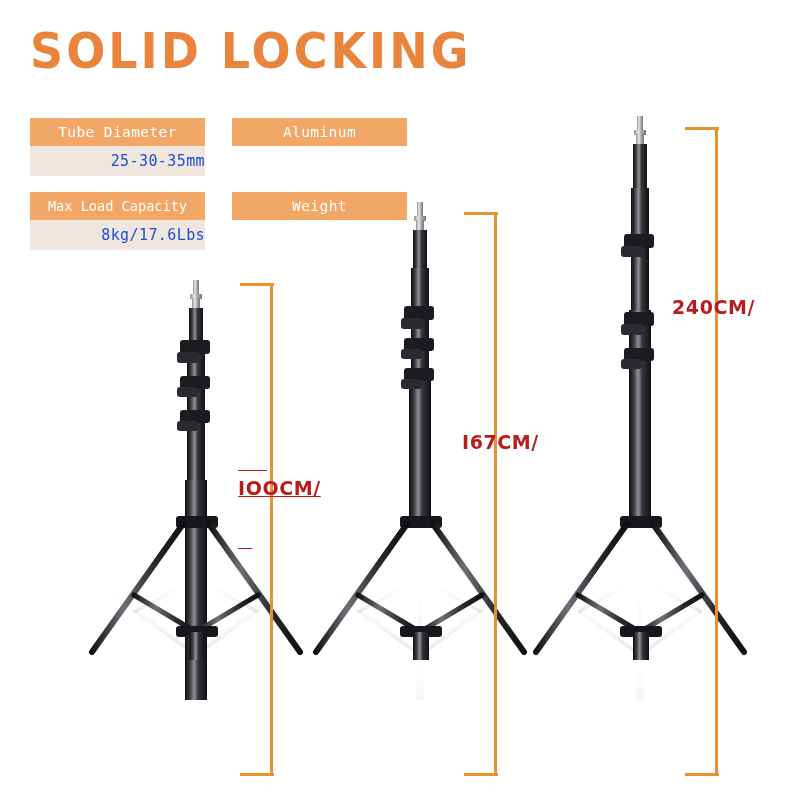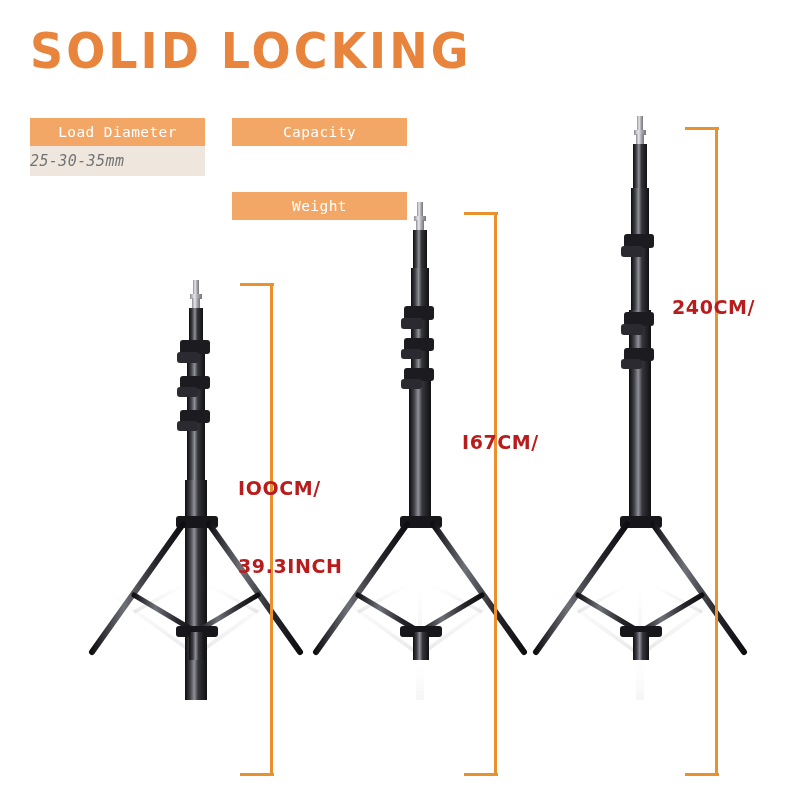--- a/index.html
+++ b/index.html
@@ -52,29 +52,28 @@
     line-height: 28px;
     text-align: center;
     font-size: 14.5px;
     letter-spacing: 0.4px;
     white-space: nowrap;
     overflow: hidden;
   }
   .spec-card.c2 .spec-head { font-size: 13.6px; letter-spacing: 0px; }
   .spec-val {
     background: #EFE7DE;
-    color: #737373;
+    color: #1d4ed8;
     height: 30px;
     line-height: 30px;
-    text-align: left;
+    text-align: right;
     font-size: 15px;
     letter-spacing: 0.4px;
     white-space: nowrap;
     overflow: hidden;
-    font-style: italic;
   }
 
   
   .ruler-line {
     position: absolute;
     width: 3px;
     background: #E8922F;
   }
   .ruler-cap {
     position: absolute;
@@ -97,25 +96,29 @@
   .stand svg { display: block; }
 </style>
 </head>
 <body>
 
 <div id="page">
 
   <div id="title">SOLID LOCKING</div>
 
   <div class="spec-card c0">
-    <div class="spec-head">Load Diameter</div>
+    <div class="spec-head">Tube Diameter</div>
     <div class="spec-val">25-30-35mm</div>
   </div>
   <div class="spec-card c1">
-    <div class="spec-head">Capacity</div>
+    <div class="spec-head">Aluminum</div>
+  </div>
+  <div class="spec-card c2">
+    <div class="spec-head">Max Load Capacity</div>
+    <div class="spec-val">8kg/17.6Lbs</div>
   </div>
   <div class="spec-card c3">
     <div class="spec-head">Weight</div>
   </div>
 
   <div class="stand" style="left:76px; top:280px;">
     <svg width="240" height="420" viewBox="0 0 240 420" xmlns="http://www.w3.org/2000/svg">
       <defs>
         <linearGradient id="tubeA1" x1="0" y1="0" x2="1" y2="0">
           <stop offset="0%" stop-color="#0d0d0f"></stop>
@@ -321,23 +324,22 @@
         <path d="M182 479 L120 516" stroke-width="5"></path>
       </g>
       <rect x="100" y="510" width="42" height="11" rx="3" fill="#17171b"></rect>
       <rect x="113" y="516" width="16" height="28" fill="url(#tubeA3)"></rect>
     </svg>
   </div>
 
   <div class="ruler-cap" style="left:240px; top:283px; width:34px;"></div>
   <div class="ruler-line" style="left:270px; top:283px; height:492px;"></div>
   <div class="ruler-cap" style="left:240px; top:773px; width:34px;"></div>
-  <div class="ruler-label" style="left:238px; top:423px;">
+  <div class="ruler-label" style="left:238px; top:423px;text-decoration:underline;">
     <div>IOOCM/</div>
-    <div>39.3INCH</div>
   </div>
 
   <div class="ruler-cap" style="left:464px; top:212px; width:34px;"></div>
   <div class="ruler-line" style="left:494px; top:212px; height:563px;"></div>
   <div class="ruler-cap" style="left:464px; top:773px; width:34px;"></div>
   <div class="ruler-label" style="left:462px; top:377px;text-align:center;">
     <div>I67CM/</div>
   </div>
 
   <div class="ruler-cap" style="left:685px; top:127px; width:34px;"></div>

